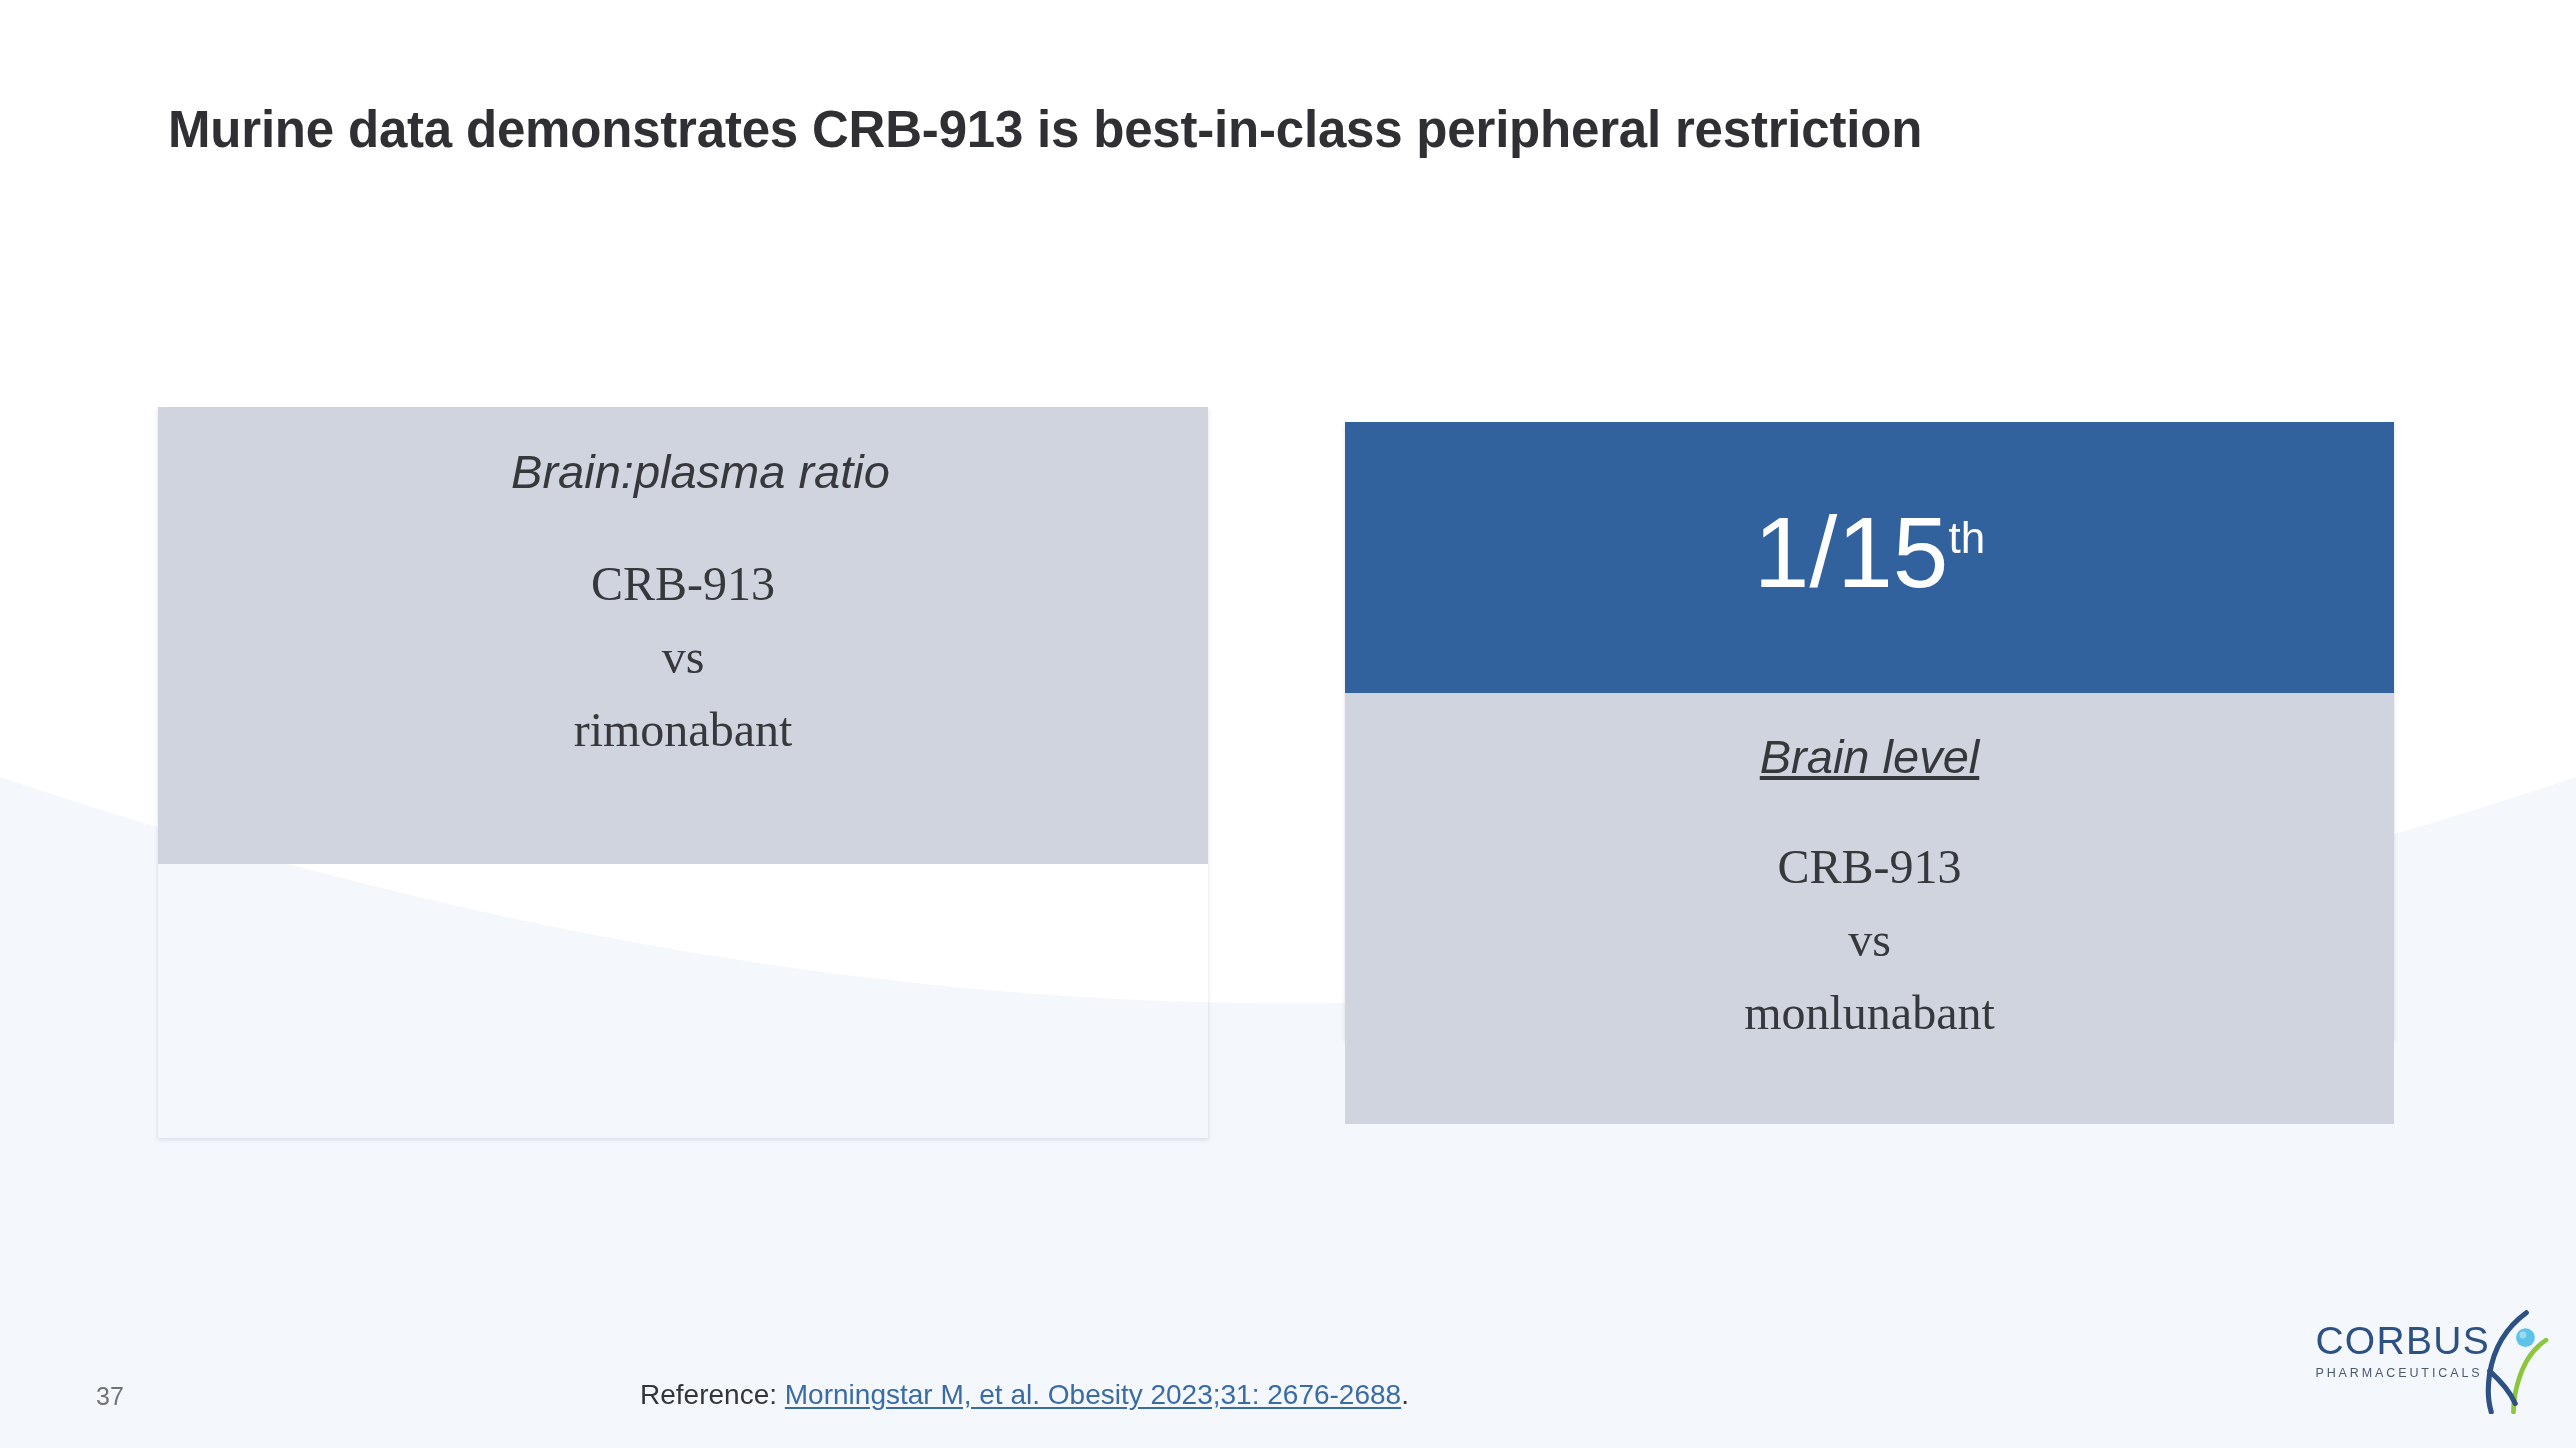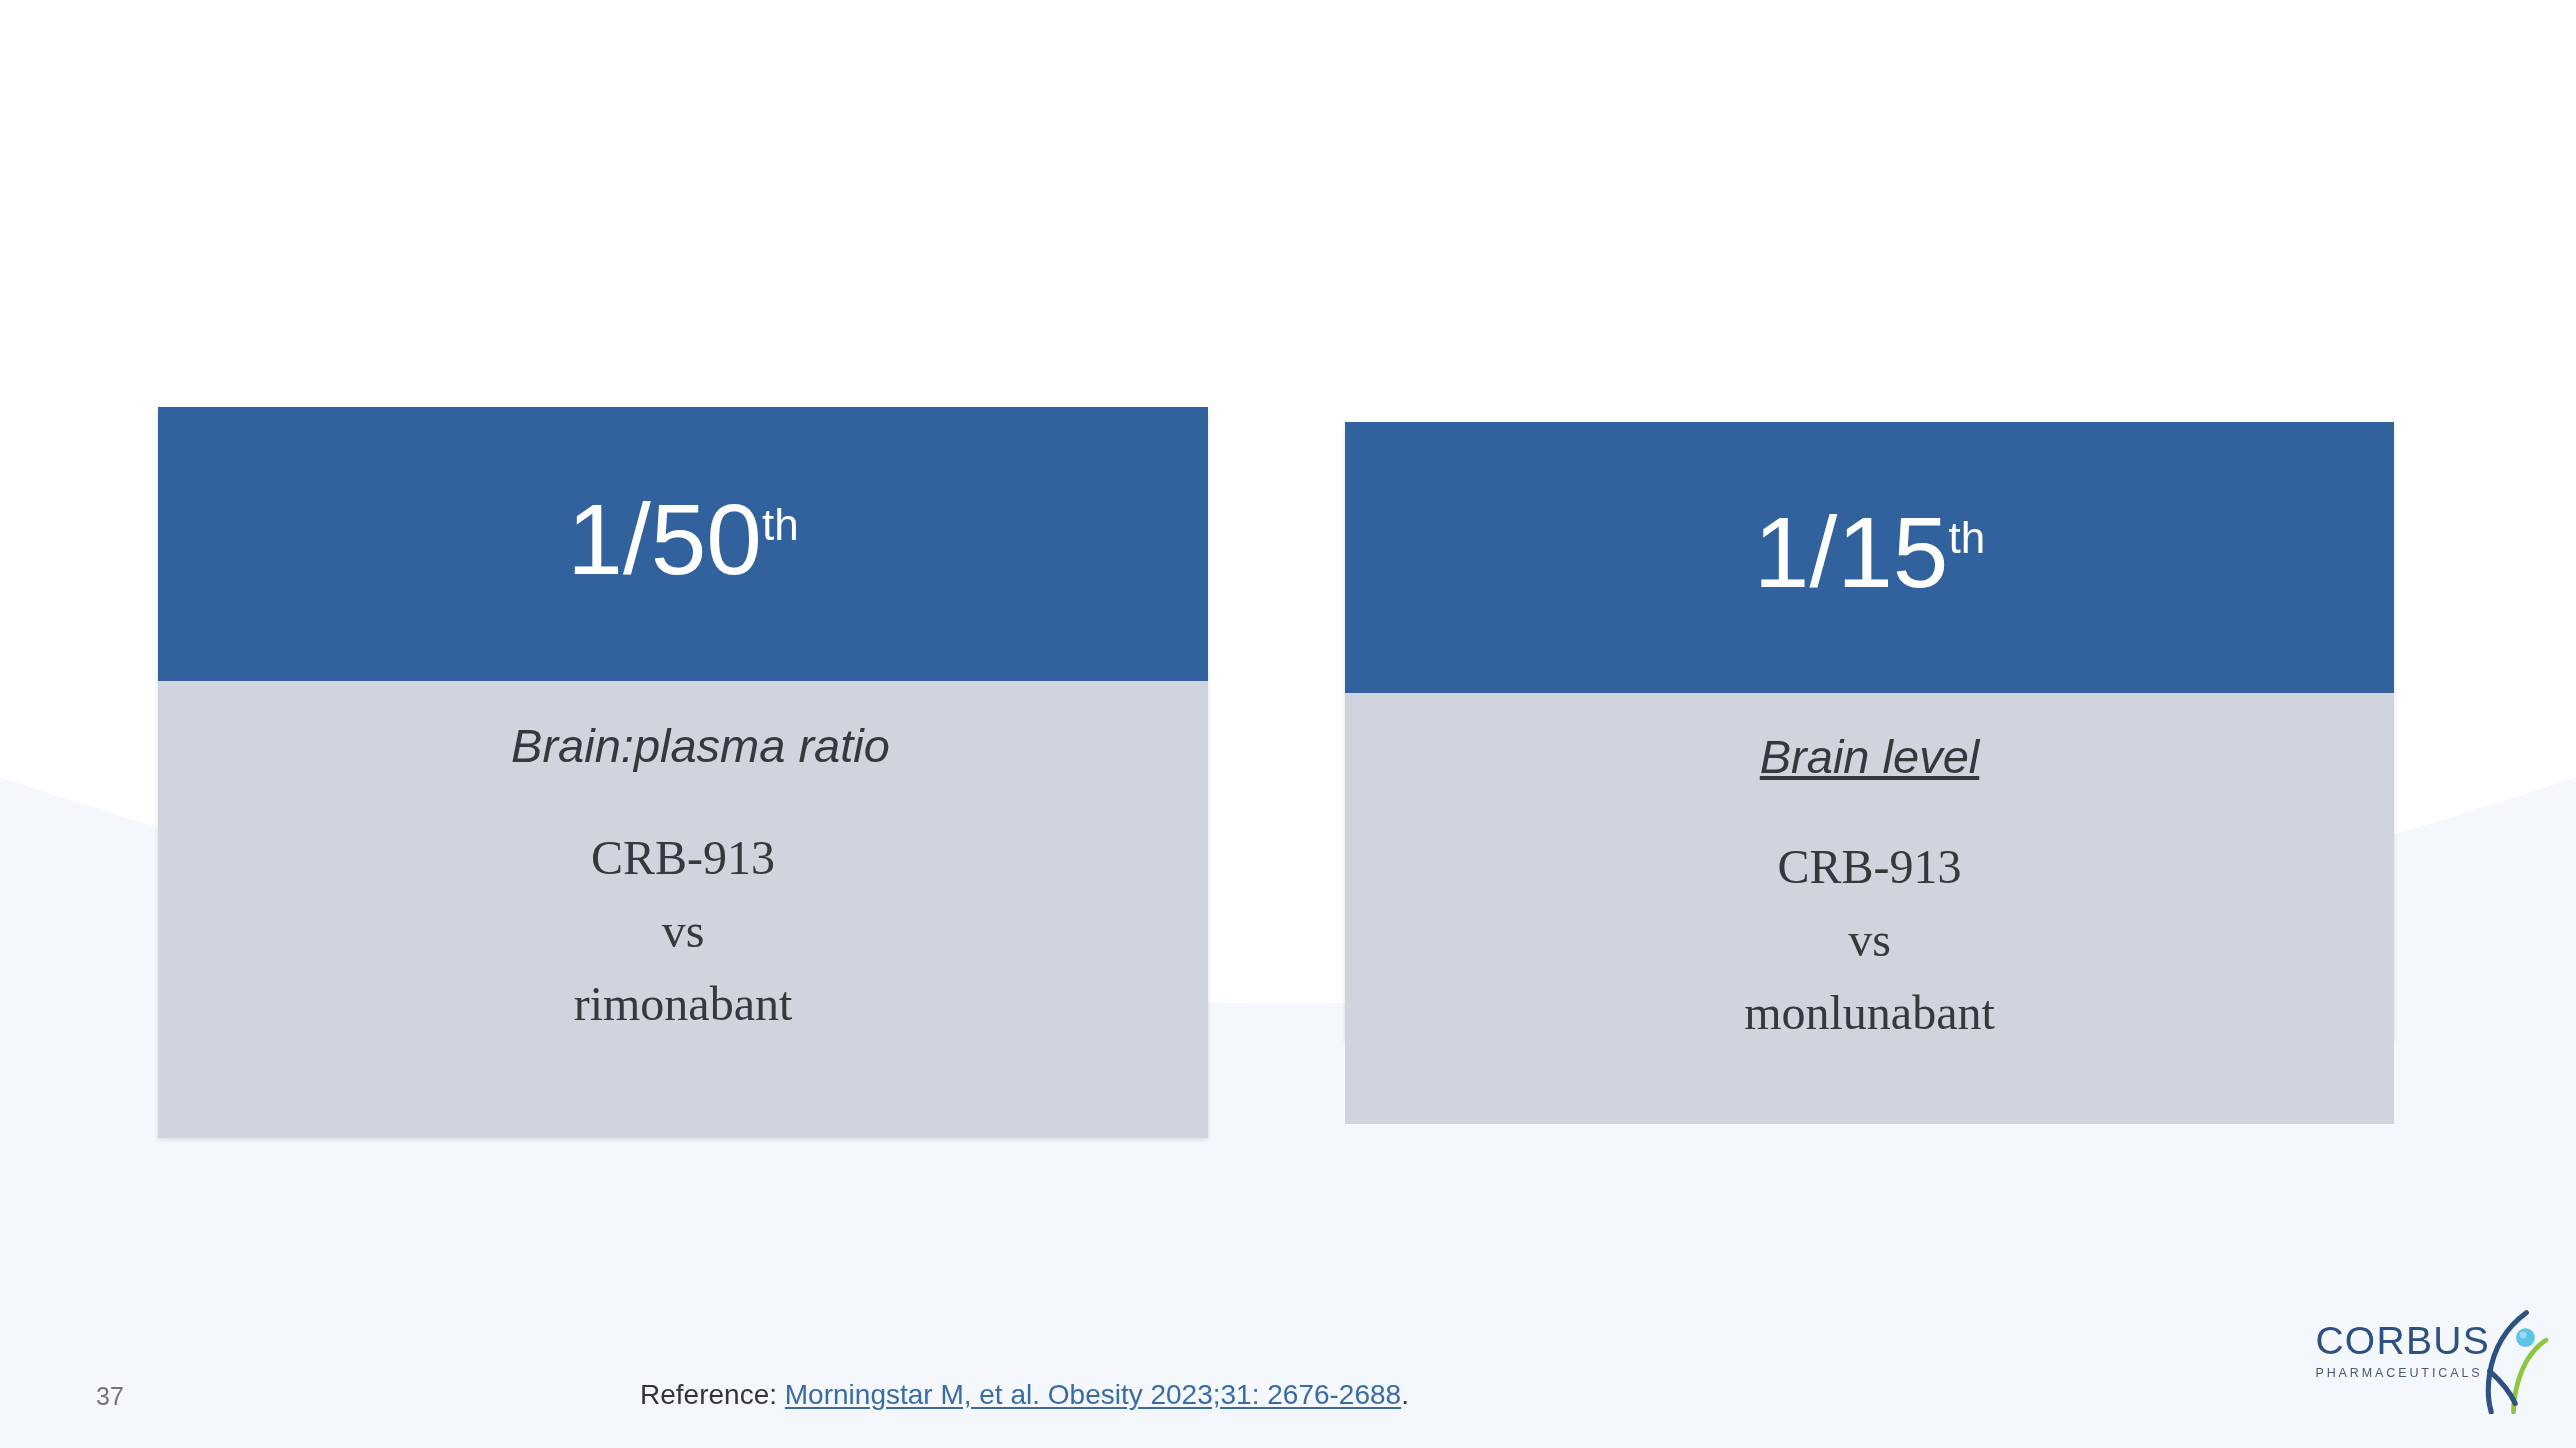--- a/index.html
+++ b/index.html
@@ -177,27 +177,23 @@
 </style>
 </head>
 <body>
 
 <div id="slide">
 
   <svg id="bg-wave" viewBox="0 0 3000 1687" preserveAspectRatio="none">
     <path d="M0,905 C480,1065 980,1168 1500,1168 C2020,1168 2520,1065 3000,905 L3000,1687 L0,1687 Z" fill="#F4F7FC"></path>
   </svg>
 
+  <div id="page-title">Murine data demonstrates CRB-913 is best-in-class peripheral restriction</div>
 
   <div class="card" id="card-left">
-    <div class="card-header">
-      <div class="big-ratio">
-        <span>1/50</span><span class="ord">th</span>
-      </div>
-    </div>
     <div class="card-body">
       <div class="body-subtitle">Brain:plasma ratio</div>
       <div class="body-compare">
         <div>CRB-913</div>
         <div>vs</div>
         <div>rimonabant</div>
       </div>
     </div>
   </div>
 

